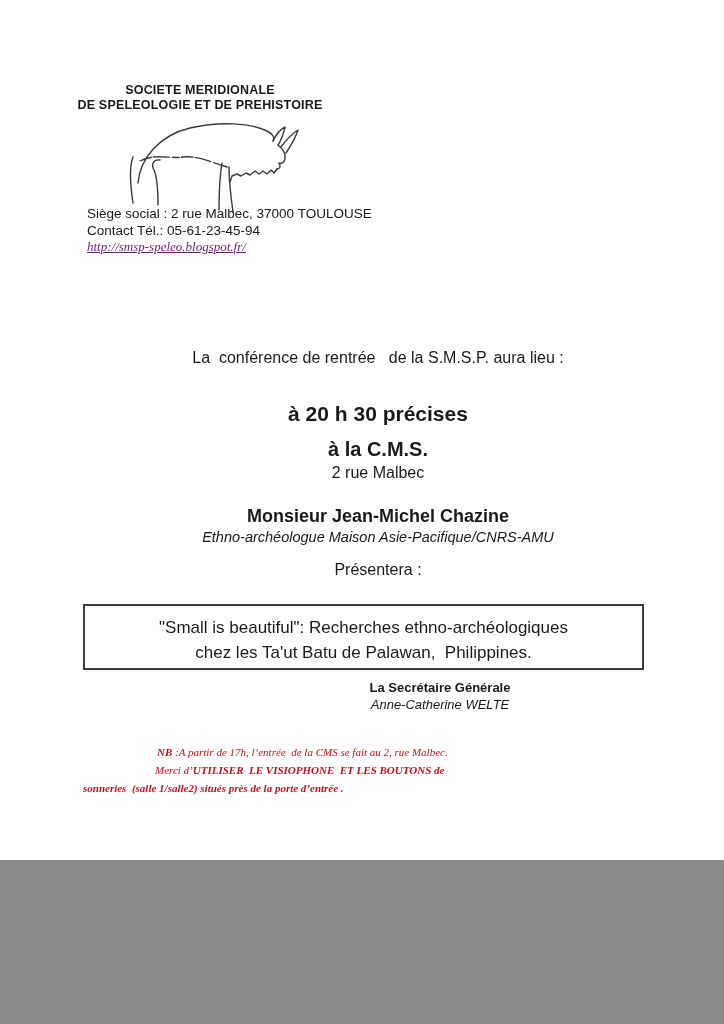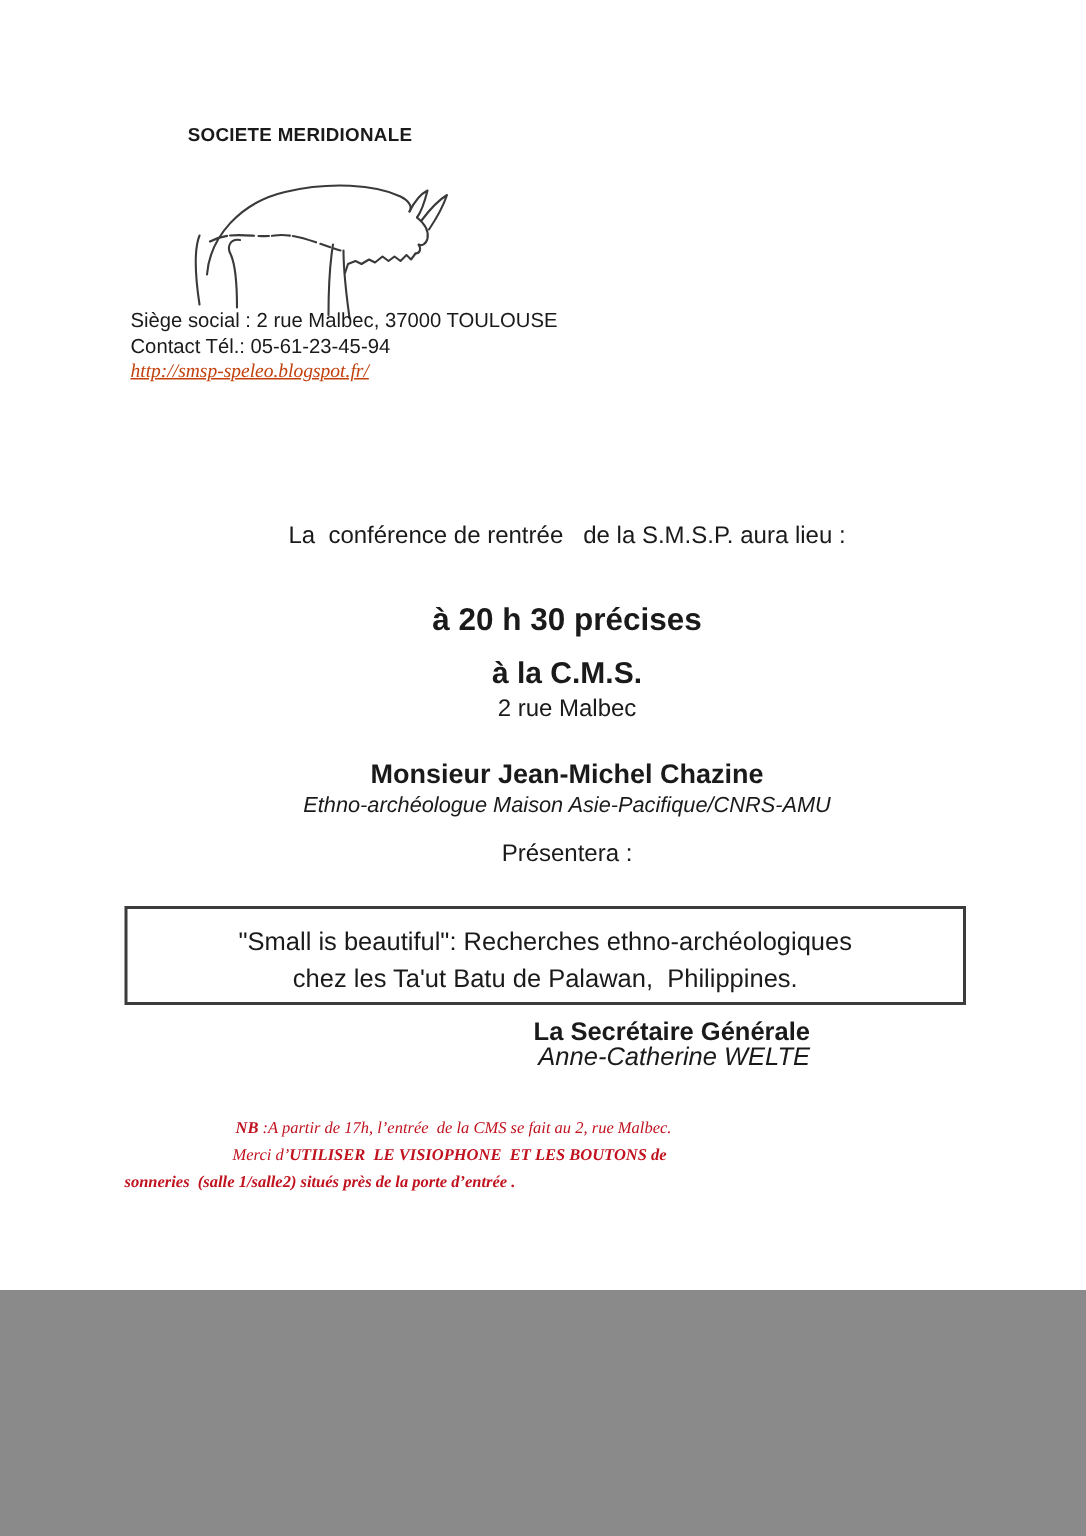--- a/index.html
+++ b/index.html
@@ -20,21 +20,21 @@
     left:70px;top:83px;width:260px;
     text-align:center;
     font-weight:bold;font-size:12.5px;line-height:15px;
     letter-spacing:0.2px;
   }
   .logo{left:115px;top:113px;}
   .addr{left:87px;top:206px;font-size:13.5px;line-height:16.5px;}
   .addr .link{
     font-family:"Liberation Serif", serif;
     font-style:italic;
-    color:#c2410c;
+    color:#701a75;
     text-decoration:underline;
     font-size:13px;
   }
 
   
   .center{left:0;top:0;width:724px;text-align:center;padding-left:16px;}
   .intro   {top:349px;font-size:16px;}
   .date    {top:371px;font-size:22px;font-weight:bold;}
   .time    {top:402px;font-size:21px;font-weight:bold;}
   .venue   {top:438px;font-size:20px;font-weight:bold;}
@@ -44,22 +44,22 @@
   .presents{top:561px;font-size:16px;}
 
   .talk-box{
     left:83px;top:604px;width:561px;height:66px;
     border:2px solid #3c3c3c;
     text-align:center;
     font-size:17px;line-height:25px;
     padding-top:9px;box-sizing:border-box;
   }
 
-  .signature{left:340px;top:679px;width:200px;text-align:right;
-    font-size:17px;line-height:17px;}
+  .signature{left:340px;top:679px;width:200px;text-align:center;
+    font-size:13px;line-height:17px;}
   .signature .role{font-weight:bold;}
   .signature .name{font-style:italic;}
 
   
   .nb{
     font-family:"Liberation Serif", serif;
     font-style:italic;
     color:#c0121f;
     font-size:11px;line-height:18px;
   }
@@ -77,20 +77,21 @@
   svg.bison{display:block;}
   svg.bison path{fill:none;stroke:#3a3a3a;stroke-width:1.4;stroke-linecap:round;stroke-linejoin:round;}
 </style>
 </head>
 <body>
 
 <div class="page">
 
   <div class="abs org-name">
     <div class="t">SOCIETE MERIDIONALE</div>
+    <div class="t">DE SPELEOLOGIE ET DE PREHISTOIRE</div>
   </div>
 
   <div class="abs logo">
     <svg class="bison" width="190" height="100" viewBox="0 0 190 100">
 
       <path d="M 23,70 C 25,45 45,22 75,15 C 105,8 135,10 152,18 C 158,21 160,25 158,28"></path>
 
       <path d="M 158,28 C 162,20 166,16 170,14 C 168,22 166,28 163,32"></path>
 
       <path d="M 166,34 C 172,26 178,20 183,17 C 180,26 175,34 171,40"></path>

